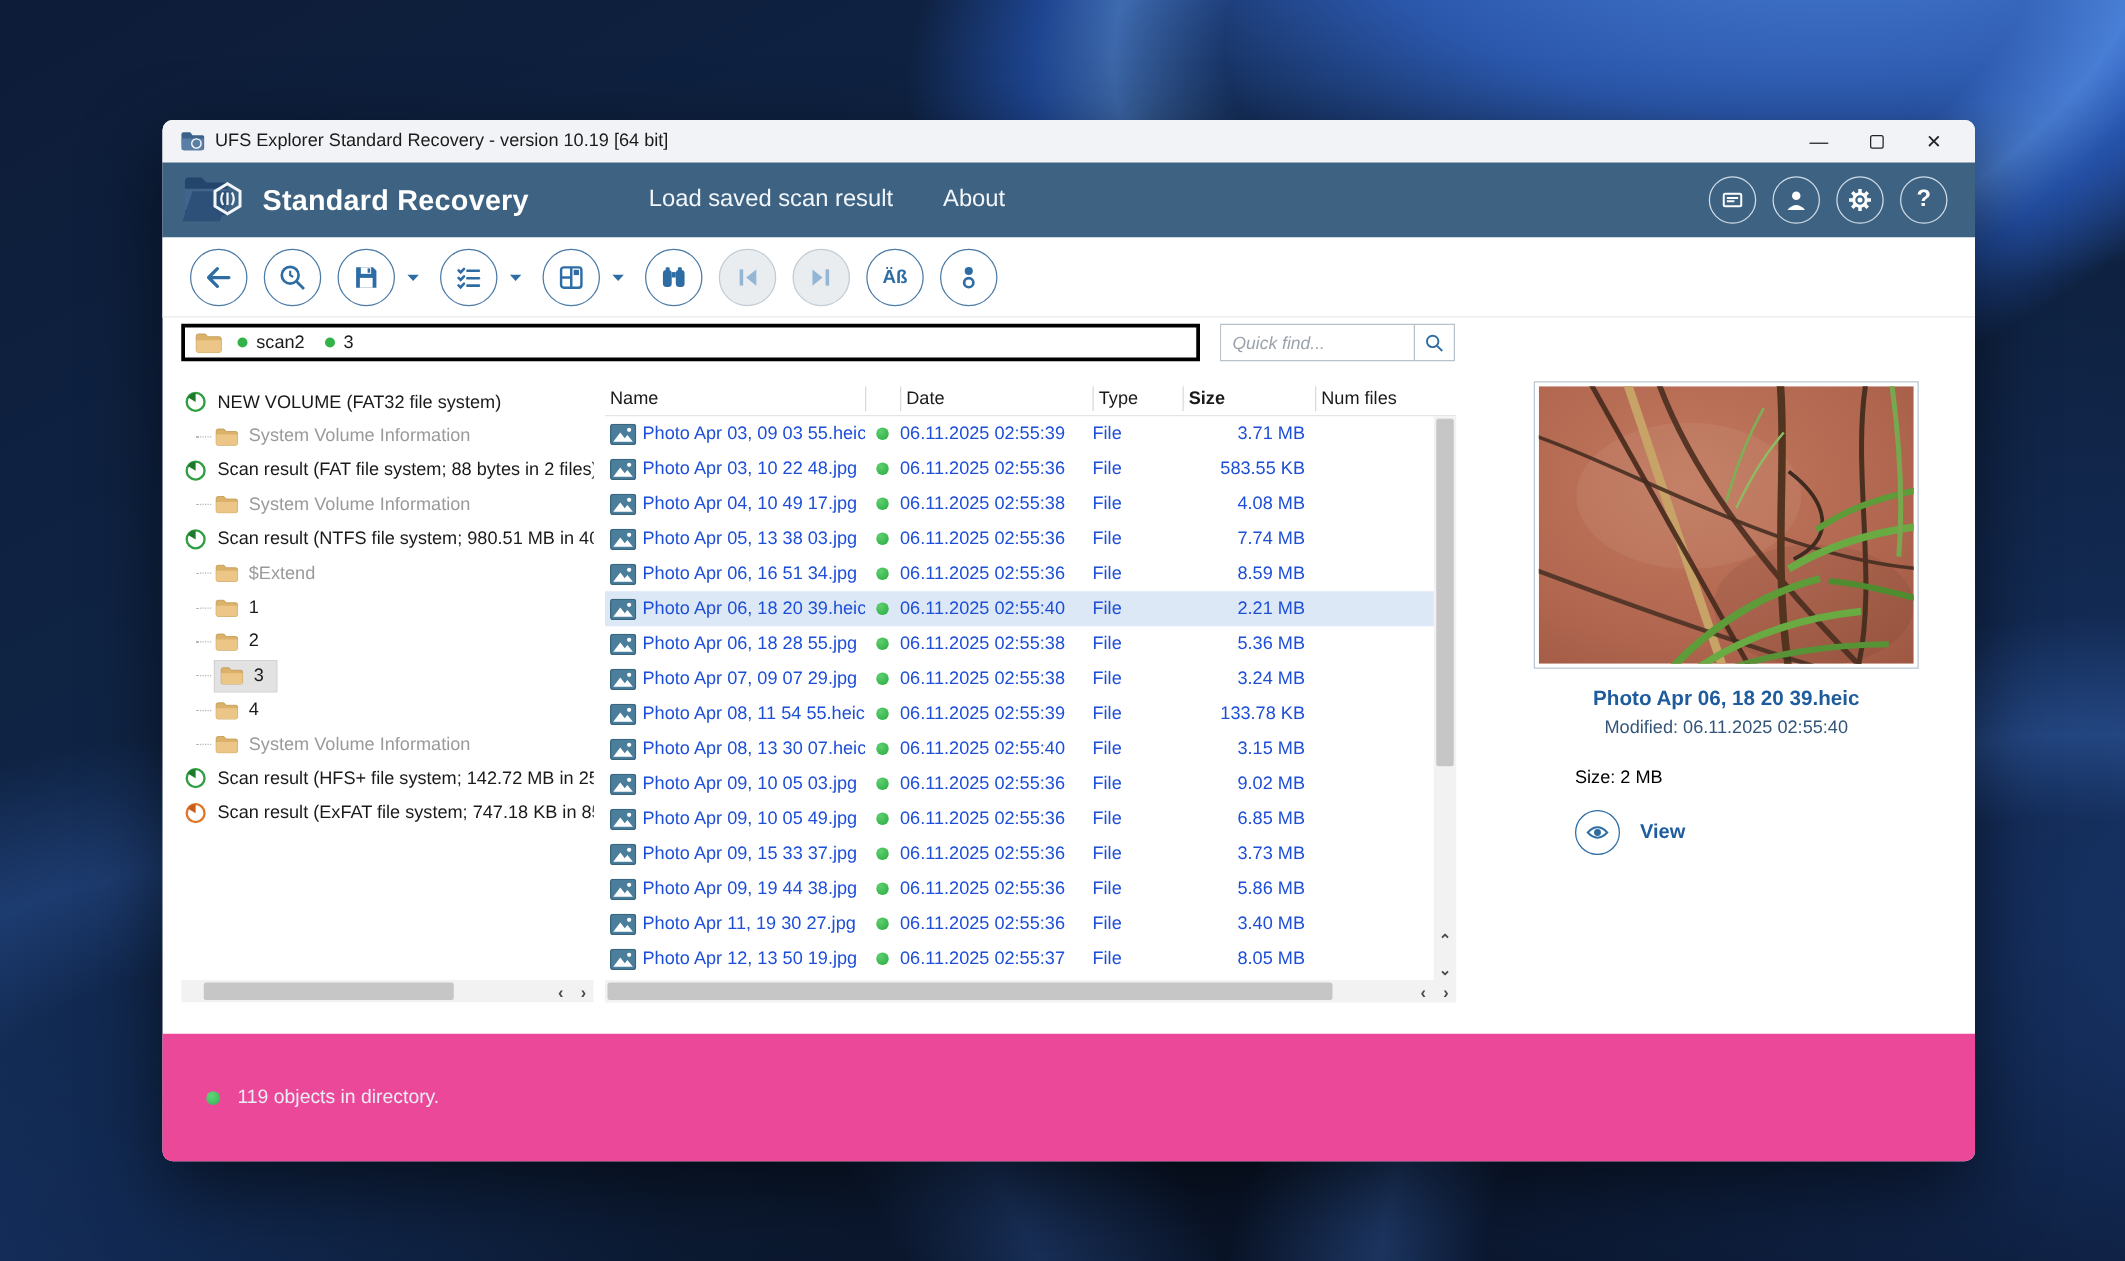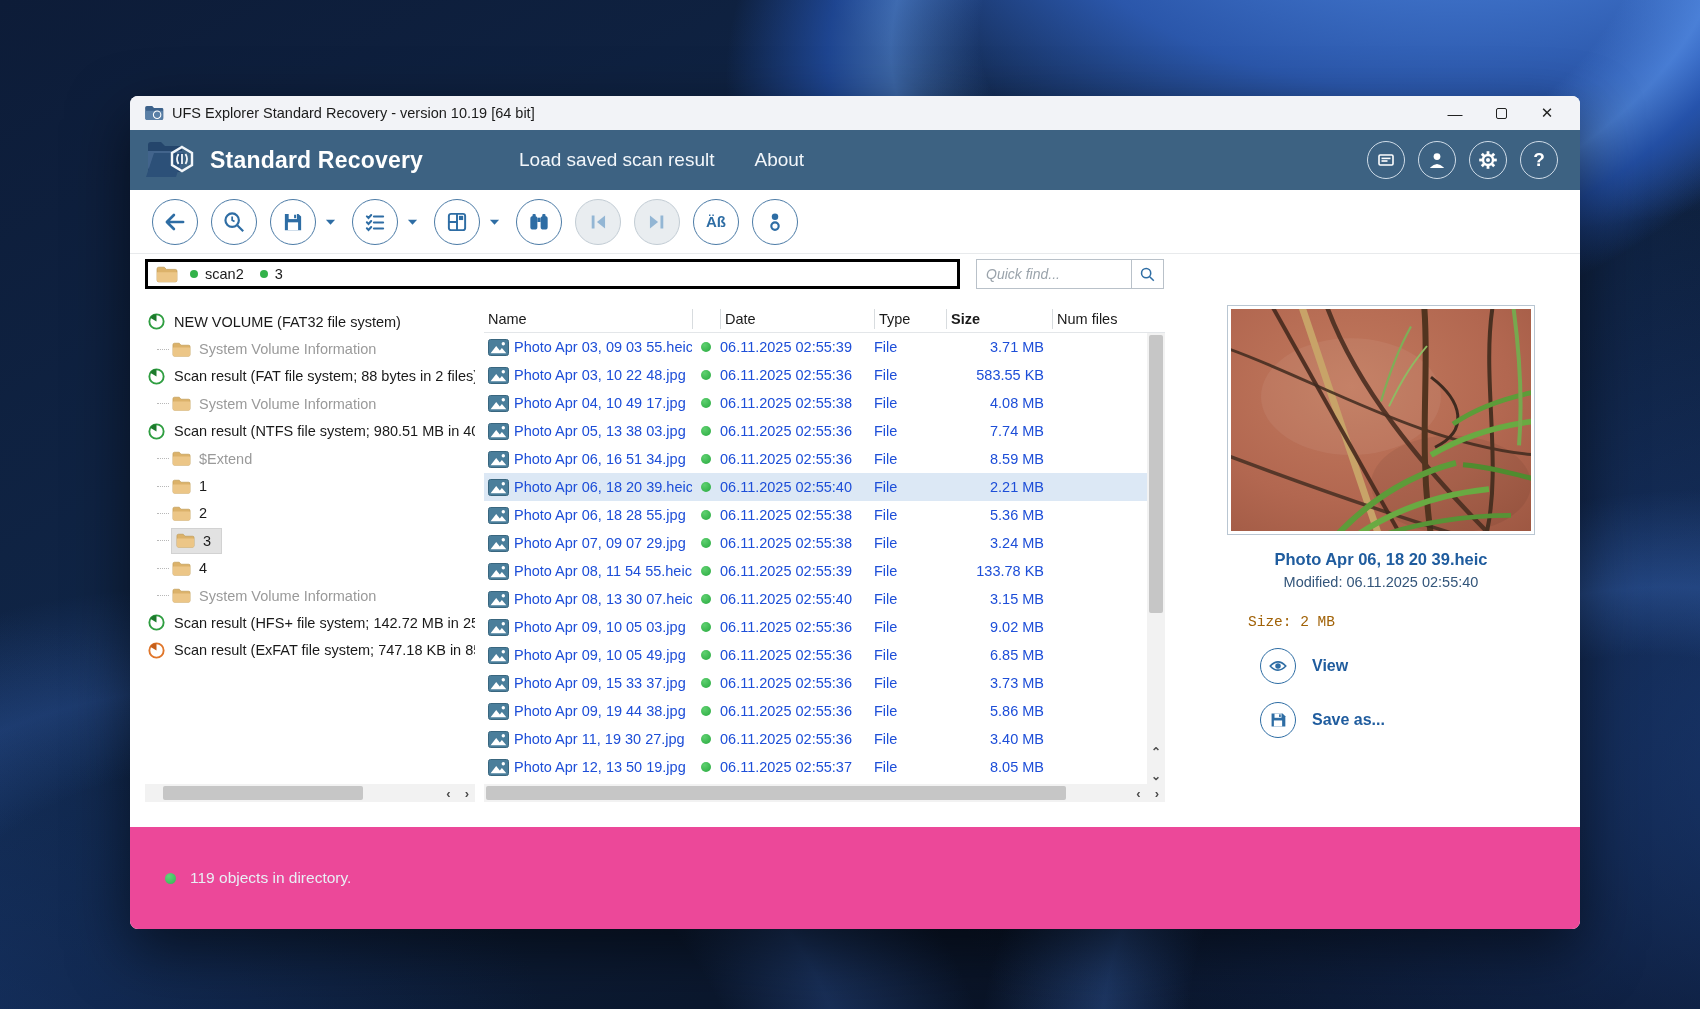--- a/index.html
+++ b/index.html
@@ -111,21 +111,21 @@
   .varrows { position:absolute; left:0; bottom:2px; width:18px; display:flex; flex-direction:column; gap:12px; align-items:center; }
   .varrows span { color:#4a4a4a; font-size:12px; font-weight:bold; line-height:1; }
   .fl-hscroll { margin-top:0; }
 
   
   .preview { position:absolute; left:1090px; top:209px; width:322px; }
   .pimg { width:308px; height:230px; margin-left:7px; border:1px solid #b9c6d2; padding:3px; background:#fff; }
   .pimg svg { width:100%; height:100%; display:block; }
   .pcaption { margin-top:15px; text-align:center; color:#1f5c9e; font-weight:bold; font-size:16.5px; }
   .pmodified { margin-top:5px; text-align:center; color:#33557a; font-size:14.5px; }
-  .psize { margin-top:24px; margin-left:28px; color:#a16207; font-size:14.5px;font-family:Liberation Mono, monospace; }
+  .psize { margin-top:24px; margin-left:40px; color:#000000; font-size:14.5px; }
   .paction { margin-top:18px; margin-left:40px; display:flex; align-items:center; gap:16px; }
   .paction .pcirc { width:36px; height:36px; border:1.6px solid #2e6da4; border-radius:50%;
     display:flex; align-items:center; justify-content:center; }
   .paction .pcirc svg { width:22px; height:22px; }
   .paction .plabel { color:#1f5c9e; font-weight:bold; font-size:16px; }
 
   
   .statusbar { position:absolute; left:0; top:731px; width:100%; height:102px; background:#ec4899;
     border-radius:0 0 8px 8px; display:flex; align-items:center; padding-left:35px; }
   .statusbar .sdot { width:11px; height:11px; border-radius:50%;
@@ -875,31 +875,20 @@
       <div class="psize">Size: 2 MB</div>
       <div class="paction">
         <span class="pcirc">
           <svg viewBox="0 0 24 24" fill="none" stroke="#2e6da4" stroke-width="1.7">
             <path d="M3.5 12 q8.5-9 17 0 q-8.5 9-17 0 Z"></path>
             <circle cx="12" cy="12" r="3" fill="#2e6da4" stroke="none"></circle>
           </svg>
         </span>
         <span class="plabel">View</span>
       </div>
-      <div class="paction">
-        <span class="pcirc">
-          <svg viewBox="0 0 24 24">
-            <path d="M5 5 h12 l3 3 v11 H5 Z" fill="#2e6da4"></path>
-            <rect x="8.2" y="5" width="7.6" height="4.6" fill="#fff"></rect>
-            <rect x="13.2" y="5.8" width="1.8" height="3" fill="#2e6da4"></rect>
-            <rect x="7.5" y="12.5" width="9" height="6.5" fill="#fff"></rect>
-          </svg>
-        </span>
-        <span class="plabel">Save as...</span>
-      </div>
     </div>
 
     <div class="statusbar">
       <span class="sdot"></span>
       <span class="stext">119 objects in directory.</span>
     </div>
 
   </div>
 </div>
 

